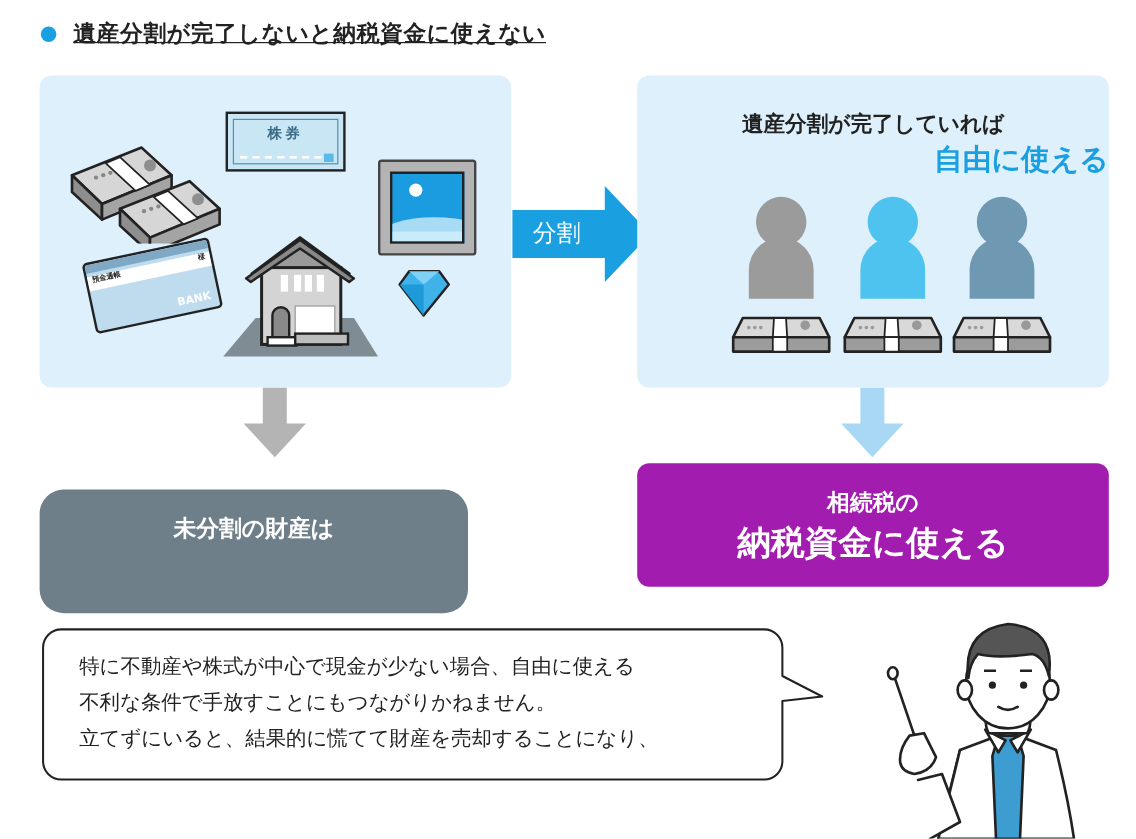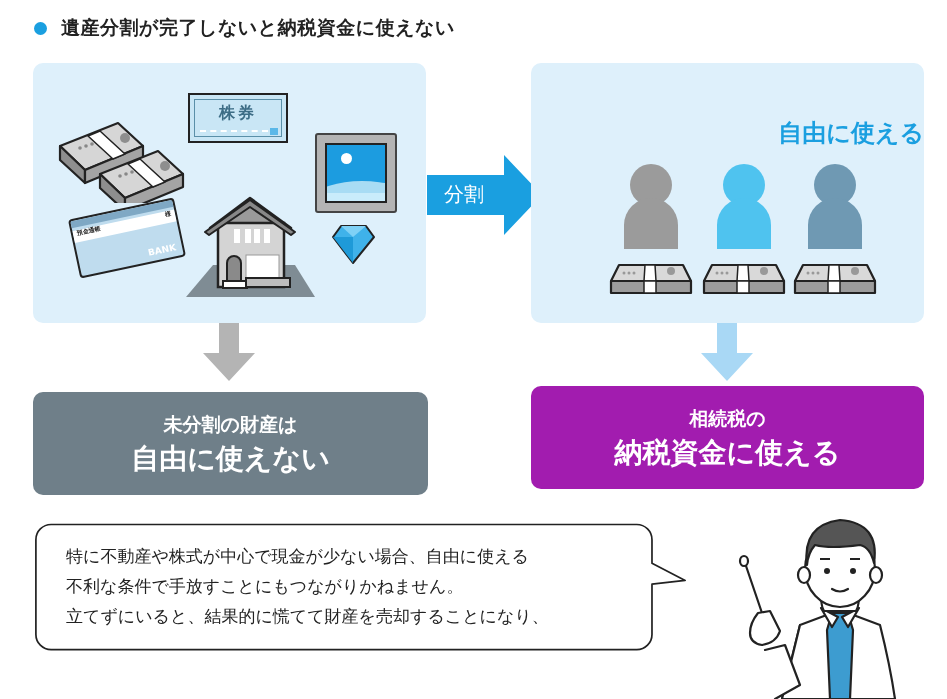--- a/index.html
+++ b/index.html
@@ -1,38 +1,38 @@
 <!DOCTYPE html>
 <html><head>
 <meta charset="utf-8">
 <style>
   * { margin: 0; padding: 0; box-sizing: border-box; }
   html, body { width: 947px; height: 699px; background: #ffffff; overflow: hidden; }
   body { position: relative; font-family: "DejaVu Sans", "Liberation Sans", sans-serif; color: #222; }
 
   .heading { position: absolute; left: 34px; top: 12px; height: 32px; display: flex; align-items: center; }
   .heading .dot { width: 13px; height: 13px; border-radius: 50%; background: #1a9fe0; margin-right: 14px; }
-  .heading .txt { font-size: 19px; font-weight: bold; color: #222; letter-spacing: 0.5px; }
+  .heading .txt { font-size: 19px; font-weight: bold; color: #222; letter-spacing: 0.5px; text-decoration: underline; }
 
   .panel { position: absolute; background: #def0fb; border-radius: 10px; }
   .panel-left { left: 33px; top: 63px; width: 393px; height: 260px; }
   .panel-right { left: 531px; top: 63px; width: 393px; height: 260px; }
 
   .illus { position: absolute; }
 
   .right-title { position: absolute; left: 0; width: 100%; text-align: center; top: 28px; font-size: 18px; font-weight: bold; color: #222; }
   .right-sub { position: absolute; left: 0; width: 100%; text-align: right; top: 54px; font-size: 24px; font-weight: bold; color: #1a9fe0; }
 
   .split-arrow { position: absolute; left: 424px; top: 155px; width: 120px; height: 80px; }
   .split-arrow .label { position: absolute; left: 20px; top: 26px; font-size: 20px; color: #ffffff; font-weight: normal; }
 
   .down-arrow { position: absolute; }
 
   .result { position: absolute; border-radius: 10px; text-align: center; color: #fff; }
-  .result-left { left: 33px; top: 392px; width: 395px; height: 103px; background: #6f7f89; }
+  .result-left { left: 33px; top: 408px; width: 357px; height: 103px; background: #6f7f89; border-radius: 20px; }
   .result-right { left: 531px; top: 386px; width: 393px; height: 103px; background: #a21caf; }
   .result .l1 { position: absolute; left: 0; width: 100%; top: 20px; font-size: 19px; font-weight: bold; }
   .result .l2 { position: absolute; left: 0; width: 100%; top: 48px; font-size: 28px; font-weight: bold; }
 
   .bubble { position: absolute; left: 34px; top: 521px; width: 654px; height: 134px; }
   .bubble-text { position: absolute; left: 66px; top: 541px; width: 600px; font-size: 17px; line-height: 30px; color: #222; }
   .bubble-text div { white-space: nowrap; }
 
   .person { position: absolute; left: 720px; top: 505px; width: 227px; height: 194px; }
 </style>
@@ -64,21 +64,21 @@
         <circle cx="28" cy="28" r="1.8"></circle>
         <circle cx="34" cy="26" r="1.8"></circle>
       <circle cx="62" cy="58" r="1.8"></circle>
         <circle cx="68" cy="56" r="1.8"></circle>
         <circle cx="74" cy="54" r="1.8"></circle>
       </g>
   </svg>
 
   <div class="illus" style="left:155px;top:30px;width:100px;height:50px;background:#c9e6f5;border:2px solid #222;">
     <div style="position:absolute;left:4px;top:4px;right:4px;bottom:4px;border:1.5px solid #5a8fa8;"></div>
-    <div style="position:absolute;left:0;width:100%;top:8px;text-align:center;font-size:16px;font-weight:bold;color:#3d6d86;letter-spacing:3px;">株券</div>
+    <div style="position:absolute;left:0;width:100%;top:8px;text-align:center;font-size:12px;font-weight:bold;color:#3d6d86;letter-spacing:3px;">株券</div>
     <div style="position:absolute;left:10px;right:18px;bottom:8px;height:3px;border-top:2px dashed #fff;"></div>
     <div style="position:absolute;right:8px;bottom:6px;width:8px;height:7px;background:#5bb8e8;"></div>
   </div>
 
   <div class="illus" style="left:40px;top:145px;width:108px;height:60px;transform:rotate(-12deg);background:#bfdcee;border:2.5px solid #222;border-radius:4px;overflow:hidden;">
     <div style="position:absolute;left:0;right:0;top:0;height:7px;background:#7fa8c4;"></div>
     <div style="position:absolute;left:0;right:0;top:10px;height:12px;background:#fff;"></div>
     <div style="position:absolute;left:4px;top:9px;font-size:6px;font-weight:bold;color:#222;">預金通帳</div>
     <div style="position:absolute;right:4px;top:9px;font-size:6px;font-weight:bold;color:#222;">様</div>
     <div style="position:absolute;right:6px;bottom:4px;font-size:9px;font-weight:bold;color:#fff;">BANK</div>
@@ -115,20 +115,21 @@
 </div>
 
 <div class="split-arrow">
   <svg width="120" height="80" viewBox="0 0 120 80" style="position:absolute;left:0;top:0">
     <polygon points="3,20 80,20 80,0 118,40 80,80 80,60 3,60" fill="#1a9fe0"></polygon>
   </svg>
   <span class="label">分割</span>
 </div>
 
 <div class="panel panel-right">
+  <div class="right-title">遺産分割が完了していれば</div>
   <div class="right-sub">自由に使える</div>
 
   <div id="heirs">
       <svg width="84" height="132" viewBox="0 0 84 132" style="position: absolute; left: 78px; top: 100px;">
         <g>
           <circle cx="42" cy="22" r="21" fill="#9b9b9b"></circle>
           <path d="M15 86 V62 a27 27 0 0 1 54 0 V86 Z" fill="#9b9b9b"></path>
         </g>
         <g stroke="#222" stroke-width="2.2" stroke-linejoin="round">
           <polygon points="10,102 74,102 82,118 2,118" fill="#d9d9d9"></polygon>
@@ -184,21 +185,20 @@
 
 <svg class="down-arrow" style="left:203px;top:323px" width="52" height="60" viewBox="0 0 52 60">
   <polygon points="16,0 36,0 36,30 52,30 26,58 0,30 16,30" fill="#b4b4b4"></polygon>
 </svg>
 <svg class="down-arrow" style="left:701px;top:323px" width="52" height="60" viewBox="0 0 52 60">
   <polygon points="16,0 36,0 36,30 52,30 26,58 0,30 16,30" fill="#a9d8f5"></polygon>
 </svg>
 
 <div class="result result-left">
   <div class="l1">未分割の財産は</div>
-  <div class="l2">自由に使えない</div>
 </div>
 <div class="result result-right">
   <div class="l1">相続税の</div>
   <div class="l2">納税資金に使える</div>
 </div>
 
 <svg class="bubble" width="690" height="136" viewBox="0 0 690 136">
   <path d="M18 1 H636 a16 16 0 0 1 16 16 V42 L687 60 L652 64 V117 a16 16 0 0 1 -16 16 H18 a16 16 0 0 1 -16 -16 V17 a16 16 0 0 1 16 -16 Z" fill="#fff" stroke="#222" stroke-width="1.8" stroke-linejoin="round"></path>
 </svg>
 <div class="bubble-text">

